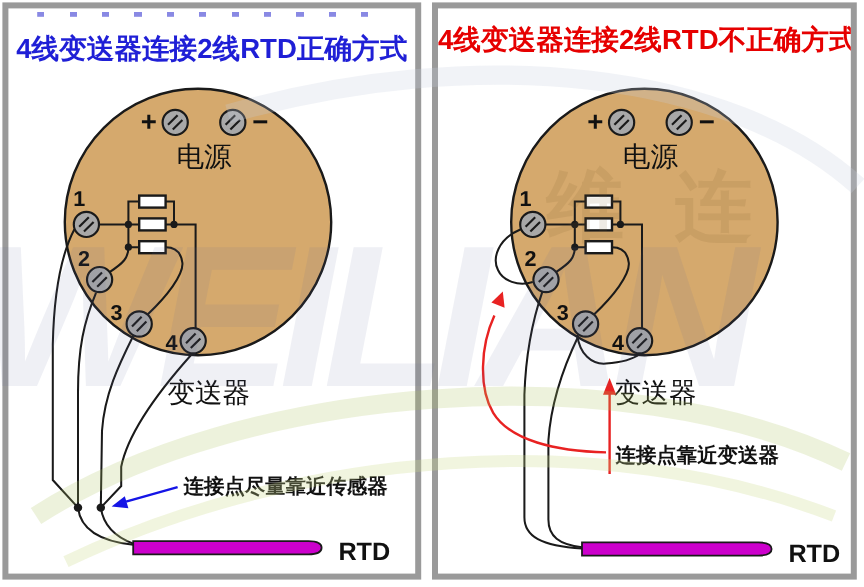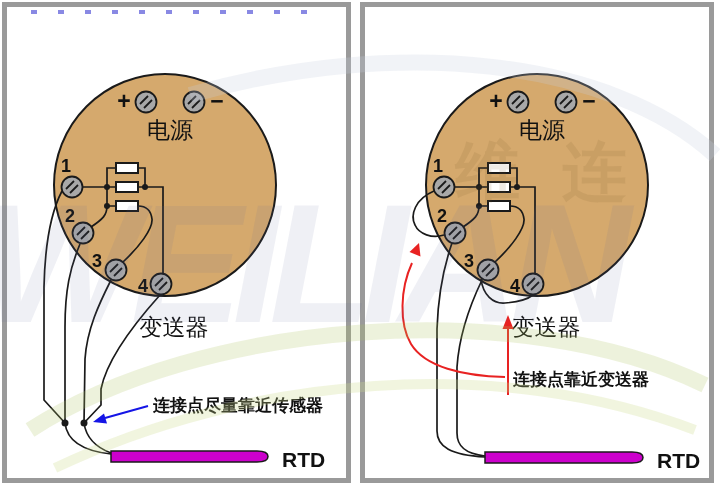--- a/index.html
+++ b/index.html
@@ -27,20 +27,21 @@
   .wm-latin{position:absolute;left:-18px;top:168px;font-size:168px;font-weight:bold;font-style:italic;
             letter-spacing:-10px;color:rgba(95,110,160,0.10);white-space:nowrap;}
   .wm-cn{position:absolute;left:455px;top:128px;font-size:65px;font-weight:bold;
          letter-spacing:42px;color:rgba(120,90,45,0.13);white-space:nowrap;}
 </style>
 </head>
 <body>
 
 <div class="panel" id="left-panel">
   <div class="clipped-artifact"></div>
+  <div class="panel-title">4线变送器连接2线RTD正确方式</div>
 
   <svg width="339" height="471" viewBox="0 0 339 471">
     <defs>
       <g id="screw">
         <circle r="10.5" fill="#a8a8a8" stroke="#1a1a1a" stroke-width="1.8"></circle>
         <line x1="-6" y1="2" x2="2" y2="-6" stroke="#1a1a1a" stroke-width="1.8"></line>
         <line x1="-2" y1="6" x2="6" y2="-2" stroke="#1a1a1a" stroke-width="1.8"></line>
       </g>
     </defs>
 
@@ -94,20 +95,21 @@
 
     <text x="146" y="404" class="annot" fill="#1515e6">连接点尽量靠近传感器</text>
     <g>
       <line x1="141" y1="399" x2="98" y2="411" stroke="#1515e6" stroke-width="2"></line>
       <polygon points="86,415 97,406.5 100,416.5" fill="#1515e6"></polygon>
     </g>
   </svg>
 </div>
 
 <div class="panel" id="right-panel">
+  <div class="panel-title">4线变送器连接2线RTD不正确方式</div>
 
   <svg width="344" height="471" viewBox="0 0 344 471">
 
     <circle cx="172" cy="178" r="111" stroke="#1a1a1a" stroke-width="2" fill="#d5a96d"></circle>
 
     <text x="131" y="102" class="biglabel" text-anchor="middle" font-weight="bold">+</text>
     <use href="#screw" x="153" y="95"></use>
     <use href="#screw" x="201" y="95"></use>
     <text x="224" y="102" class="biglabel" text-anchor="middle" font-weight="bold">−</text>
     <text x="177" y="131" class="biglabel" text-anchor="middle">电源</text>

